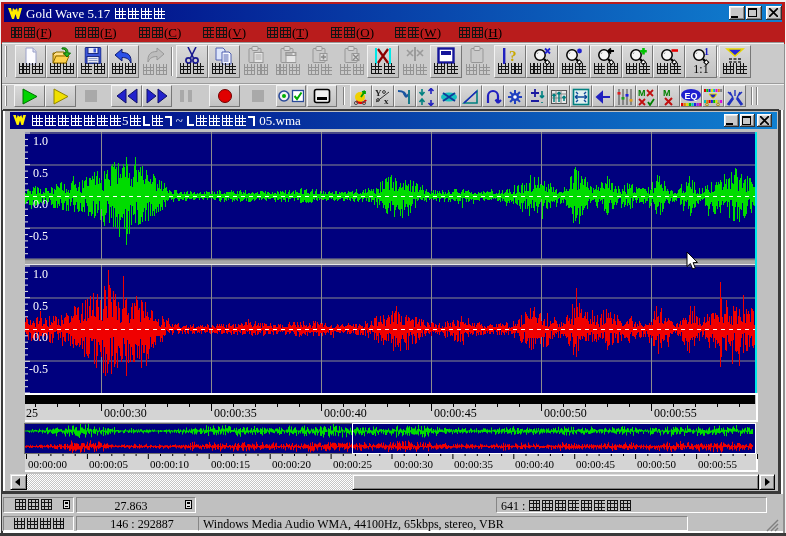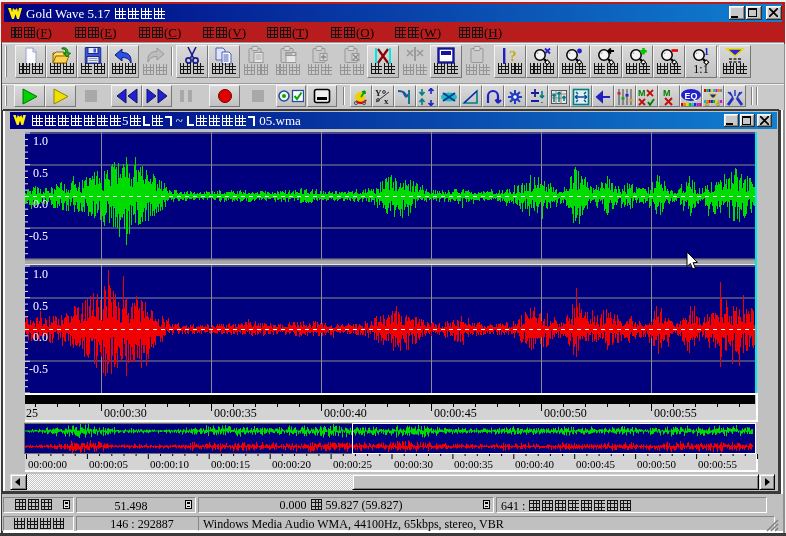--- a/index.html
+++ b/index.html
@@ -728,41 +728,35 @@
 <div class="a" style="left:352px;top:474px;width:407px;height:16px;background:#c0c0c0;border:1px solid #dfdfdf;border-right-color:#000;border-bottom-color:#000;box-shadow:inset 1px 1px 0 #fff,inset -1px -1px 0 #808080"></div>
 <div class="a" style="left:3px;top:491px;width:778px;height:3px;background:#3a3a3a"></div>
 <div class="a" style="left:2px;top:494px;width:781px;height:37px;background:#c0c0c0"></div>
 <div class="cell" style="left:3px;top:497px;width:71px;height:16px">
       <div style="text-align:center;margin-right:10px;margin-top:-1px"><i class="g"></i><i class="g"></i><i class="g"></i></div>
       <span class="bsq" style="right:3px;top:2px">
         <i></i>
       </span>
     </div>
 <div class="cell" style="left:76px;top:497px;width:120px;height:16px">
-      <div style="text-align:center;margin-right:10px">51.498</div>
+      <div style="text-align:center;margin-right:10px">27.863</div>
       <span class="bsq" style="right:3px;top:2px">
         <i></i>
       </span>
     </div>
-<div class="cell" style="left:198px;top:497px;width:296px;height:16px">
-      <div style="text-align:center;margin-right:10px;margin-top:-1px">0.000 <i class="g"></i> 59.827 (59.827)</div>
-      <span class="bsq" style="right:3px;top:2px">
-        <i></i>
-      </span>
-    </div>
 <div class="cell" style="left:496px;top:497px;width:271px;height:16px">
       <span style="position:absolute;left:4px;top:0px">641 : <i class="g"></i><i class="g"></i><i class="g"></i><i class="g"></i><i class="g"></i><i class="g"></i><i class="g"></i><i class="g"></i></span>
     </div>
 <div class="cell" style="left:3px;top:516px;width:71px;height:15px">
       <div style="text-align:center;margin-top:-1px"><i class="g"></i><i class="g"></i><i class="g"></i><i class="g"></i></div>
     </div>
 <div class="cell" style="left:76px;top:516px;width:132px;height:15px">
       <div style="text-align:center;margin-top:-1px">146 : 292887</div>
     </div>
-<div class="cell" style="left:198px;top:516px;width:577px;height:15px">
+<div class="cell" style="left:198px;top:516px;width:490px;height:15px">
       <span style="position:absolute;left:4px;top:-1px">Windows Media Audio WMA, 44100Hz, 65kbps, stereo, VBR</span>
     </div>
 <svg class="a" style="left:766px;top:519px" width="13" height="13">
       <g stroke="#808080" stroke-width="1.5">
         <line x1="12" y1="1" x2="1" y2="12"></line>
         <line x1="12" y1="5" x2="5" y2="12"></line>
         <line x1="12" y1="9" x2="9" y2="12"></line>
       </g>
     </svg>
 <svg class="a" style="left:686px;top:252px" width="13" height="20" viewBox="0 0 13 20">

